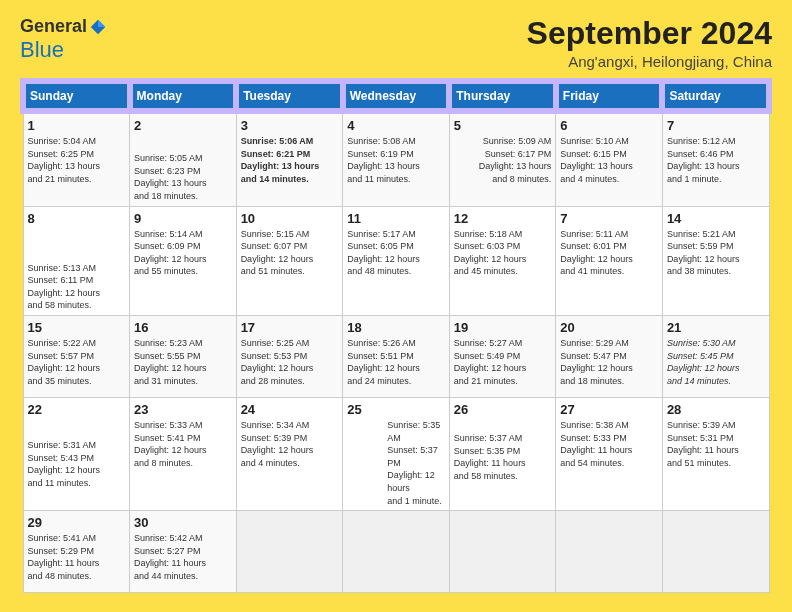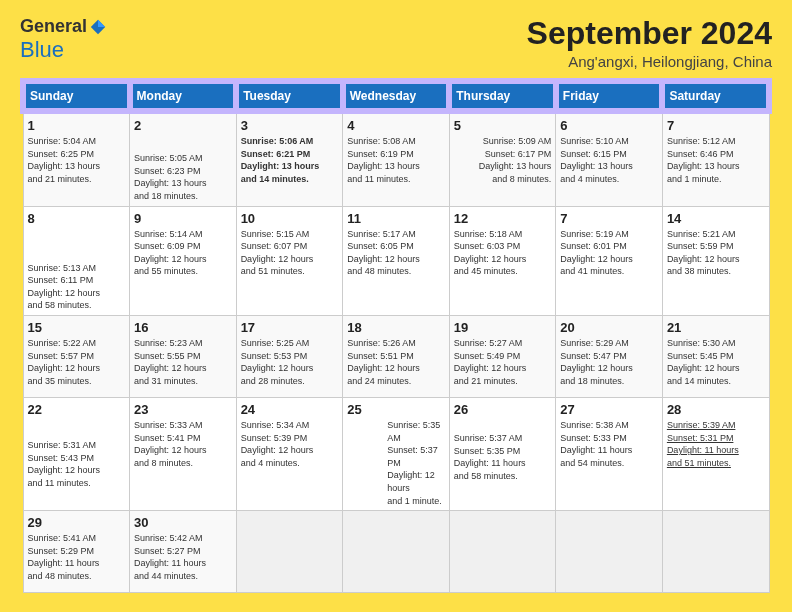--- a/index.html
+++ b/index.html
@@ -219,21 +219,21 @@
           </td>
           <td>
             <span class="day-num">12</span>
             <div class="day-info" style="white-space: pre-line;">Sunrise: 5:18 AM
 Sunset: 6:03 PM
 Daylight: 12 hours
 and 45 minutes.</div>
           </td>
           <td>
             <span class="day-num">7</span>
-            <div class="day-info" style="white-space: pre-line;">Sunrise: 5:19 AM
+            <div class="day-info" style="white-space: pre-line;">Sunrise: 5:11 AM
 Sunset: 6:01 PM
 Daylight: 12 hours
 and 41 minutes.</div>
           </td>
           <td>
             <span class="day-num">14</span>
             <div class="day-info" style="white-space: pre-line;">Sunrise: 5:21 AM
 Sunset: 5:59 PM
 Daylight: 12 hours
 and 38 minutes.</div>
@@ -277,21 +277,21 @@
           </td>
           <td>
             <span class="day-num">20</span>
             <div class="day-info" style="white-space: pre-line;">Sunrise: 5:29 AM
 Sunset: 5:47 PM
 Daylight: 12 hours
 and 18 minutes.</div>
           </td>
           <td>
             <span class="day-num">21</span>
-            <div class="day-info" style="white-space: pre-line;">Sunrise: 5:30 AM
+            <div class="day-info" style="white-space: pre-line; font-style: italic;">Sunrise: 5:30 AM
 Sunset: 5:45 PM
 Daylight: 12 hours
 and 14 minutes.</div>
           </td>
         </tr>
         <tr>
           <td>
             <span class="day-num">22</span>
             <div class="day-info" style="white-space: pre-line; margin-top: 22px;">Sunrise: 5:31 AM
 Sunset: 5:43 PM
@@ -328,21 +328,21 @@
           </td>
           <td>
             <span class="day-num">27</span>
             <div class="day-info" style="white-space: pre-line;">Sunrise: 5:38 AM
 Sunset: 5:33 PM
 Daylight: 11 hours
 and 54 minutes.</div>
           </td>
           <td>
             <span class="day-num">28</span>
-            <div class="day-info" style="white-space: pre-line; text-decoration: underline;">Sunrise: 5:39 AM
+            <div class="day-info" style="white-space: pre-line;">Sunrise: 5:39 AM
 Sunset: 5:31 PM
 Daylight: 11 hours
 and 51 minutes.</div>
           </td>
         </tr>
         <tr class="last-row">
           <td>
             <span class="day-num">29</span>
             <div class="day-info" style="white-space: pre-line;">Sunrise: 5:41 AM
 Sunset: 5:29 PM

